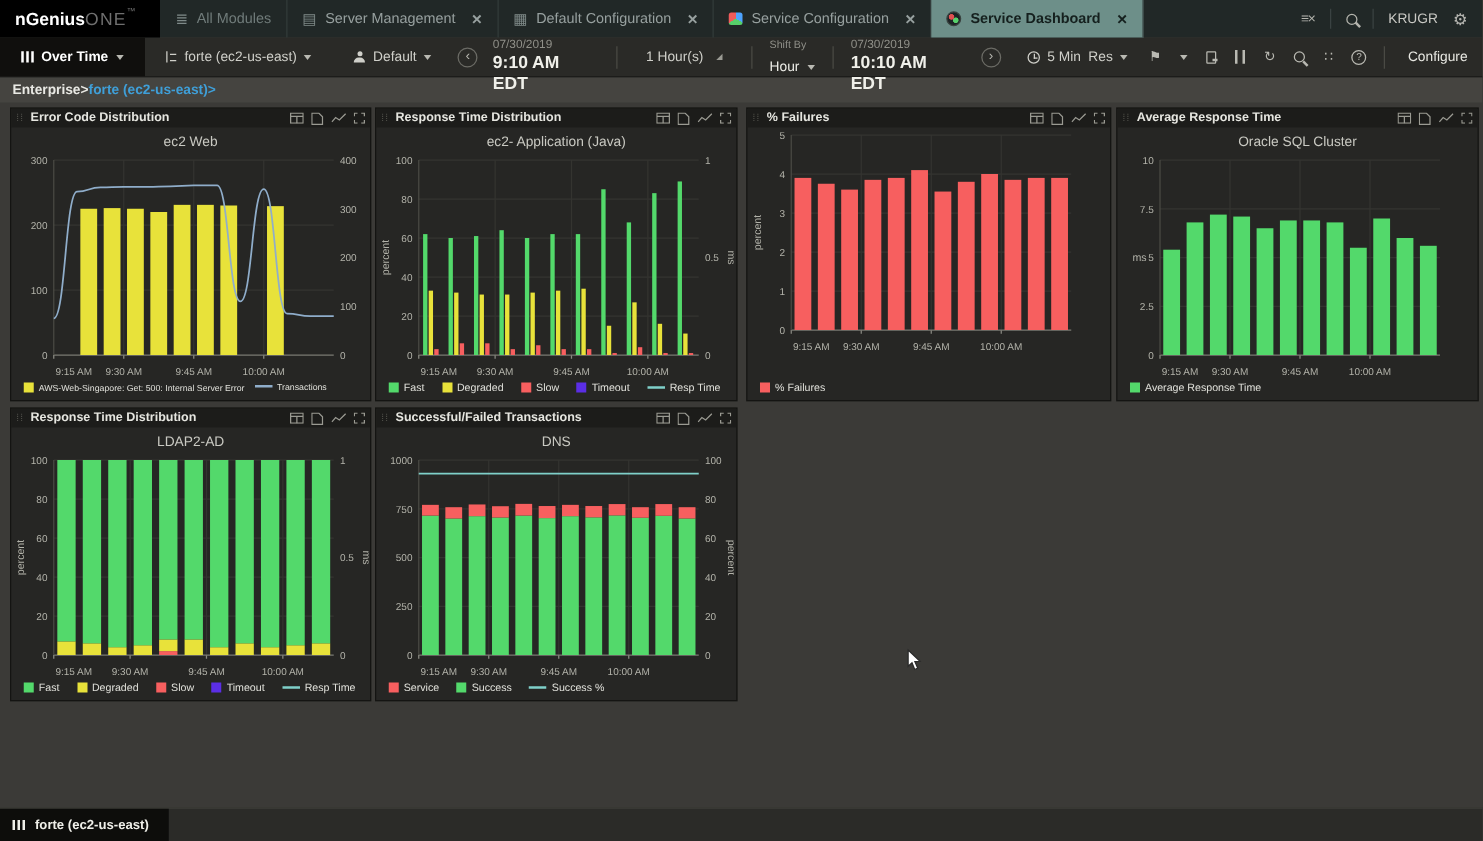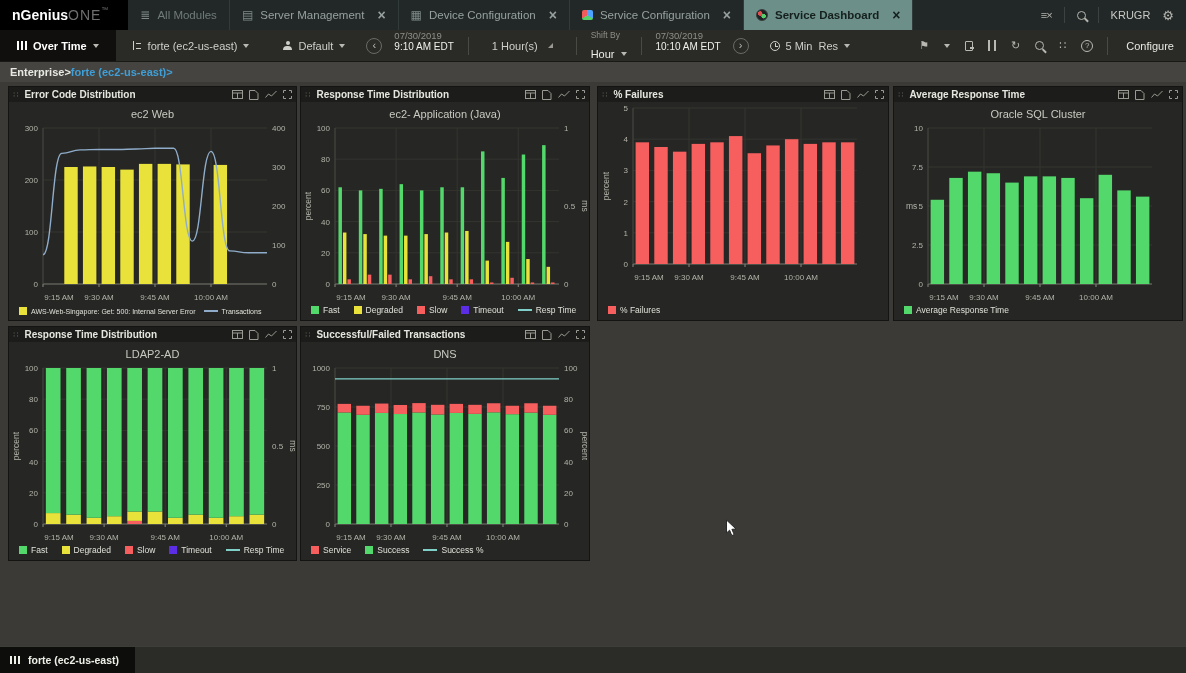--- a/index.html
+++ b/index.html
@@ -40,21 +40,21 @@
   .caret{width:0;height:0;border-left:3.5px solid transparent;border-right:3.5px solid transparent;border-top:4px solid #b9b9b2;display:inline-block;}
   .tree{width:9px;height:9px;border-left:1px solid currentColor;position:relative;display:inline-block;}
   .tree::before,.tree::after{content:"";position:absolute;left:2px;width:5px;height:1px;background:currentColor;}
   .tree::before{top:2px;} .tree::after{top:7px;}
   .person{width:9px;height:9px;position:relative;display:inline-block;}
   .person::before{content:"";position:absolute;left:2.5px;top:0;width:4px;height:4px;border-radius:50%;background:currentColor;}
   .person::after{content:"";position:absolute;left:0;bottom:0;width:9px;height:4px;border-radius:4px 4px 0 0;background:currentColor;}
   .circle-btn{width:16px;height:16px;border-radius:50%;border:1px solid #6b6b65;color:#b9b9b2;display:flex;align-items:center;justify-content:center;font-size:11px;align-self:center;margin:0 4px;cursor:pointer;line-height:1;}
   .dtb{display:flex;flex-direction:column;justify-content:flex-start;line-height:1.2;padding:0 8px;}
   .dtb .d{color:#8f8f88;font-size:9.5px;}
-  .dtb .t{color:#f0f0ea;font-weight:normal;font-size:10px;}
+  .dtb .t{color:#f0f0ea;font-weight:bold;font-size:14px;}
   .vsep{width:1px;background:#4a4a44;height:18px;align-self:center;margin:0 6px;}
   .dur-caret{width:0;height:0;border-left:5px solid transparent;border-bottom:5px solid #9a9a93;display:inline-block;margin-left:4px;}
   .shift{display:flex;flex-direction:column;justify-content:space-between;line-height:1.2;padding:0 8px;}
   .shift .lbl{font-size:8.5px;color:#8f8f88;}
   .shift .val{font-size:11px;color:#eeeee8;display:flex;align-items:center;gap:6px;}
   .clock{width:10px;height:10px;border:1px solid currentColor;border-radius:50%;position:relative;display:inline-block;}
   .clock::before{content:"";position:absolute;left:4px;top:1.5px;width:1px;height:3.5px;background:currentColor;}
   .clock::after{content:"";position:absolute;left:4px;top:4.5px;width:3px;height:1px;background:currentColor;}
   #tb-icons{margin-left:auto;display:flex;align-items:center;gap:15px;color:#b9b9b2;padding-right:8px;}
   .pause{width:8px;height:11px;border-left:2.5px solid currentColor;border-right:2.5px solid currentColor;display:inline-block;}
@@ -102,21 +102,21 @@
     <span class="ticon">≣</span>
     <span>All Modules</span>
   </div>
   <div class="tab">
     <span class="ticon">▤</span>
     <span>Server Management</span>
     <span class="close">×</span>
   </div>
   <div class="tab">
     <span class="ticon">▦</span>
-    <span>Device Configuration</span>
+    <span>Default Configuration</span>
     <span class="close">×</span>
   </div>
   <div class="tab">
     <span class="ticon icon-sq"></span>
     <span>Service Configuration</span>
     <span class="close">×</span>
   </div>
   <div class="tab active">
     <span class="ticon icon-dash"></span>
     <span>Service Dashboard</span>

